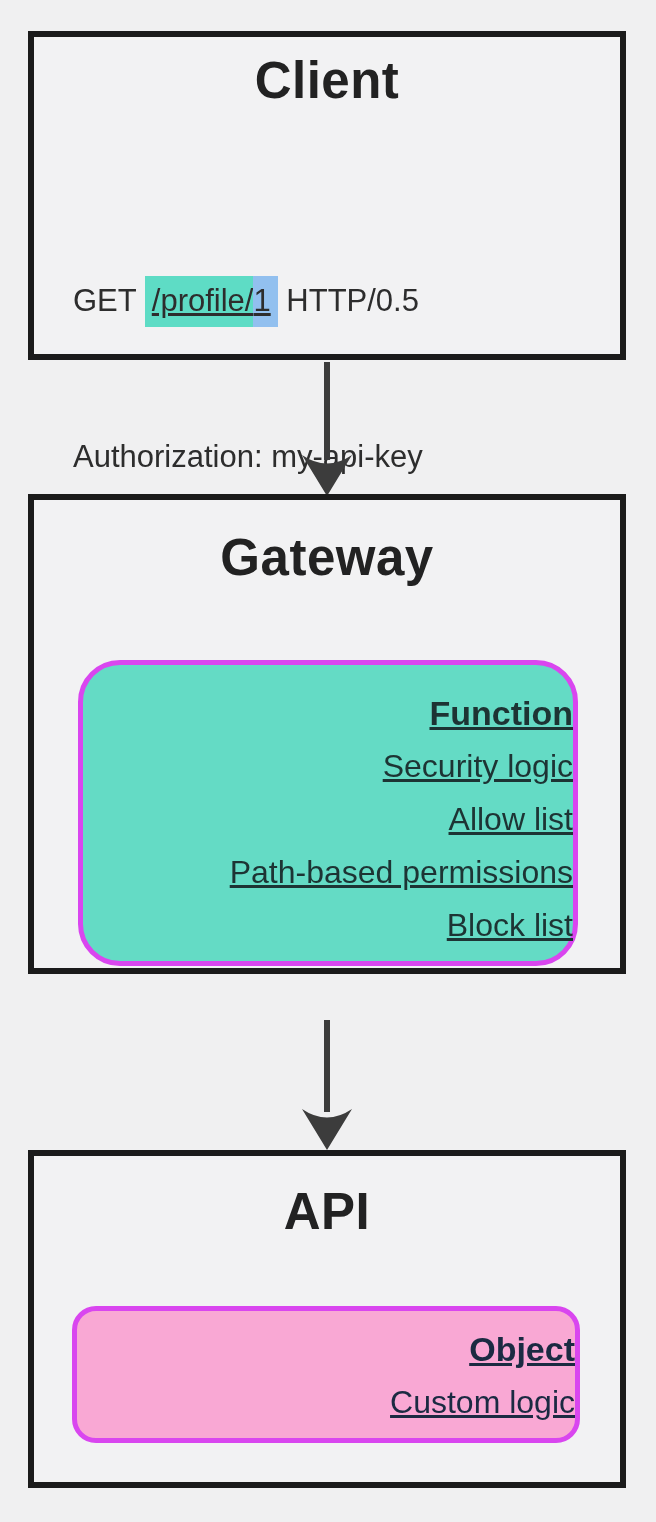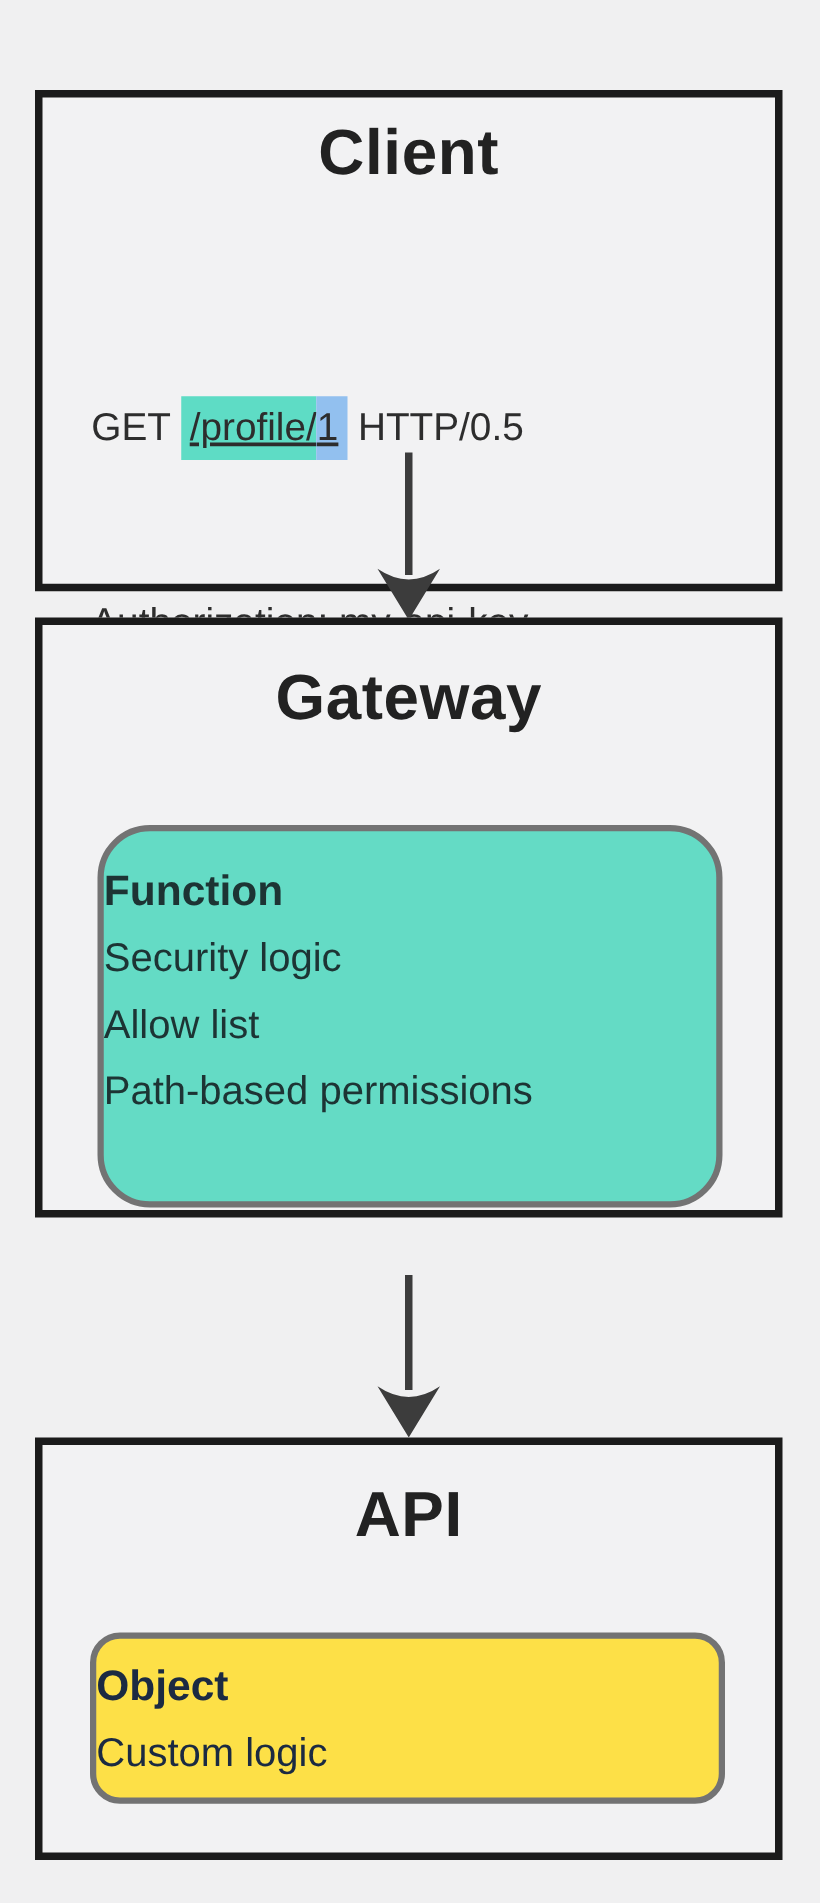--- a/index.html
+++ b/index.html
@@ -11,21 +11,21 @@
   }
   .canvas{position:relative;width:656px;height:1522px;background:#f0f0f1;overflow:hidden;}
 
   
   .outer-box{
     position:absolute;left:28px;width:598px;
     box-sizing:border-box;
     border:6px solid #1b1b1b;
     background:#f2f2f3;
   }
-  .box-client{top:31px;height:401px;margin-top:41px;}
+  .box-client{top:31px;height:329px;}
   .box-gateway{top:494px;height:480px;}
   .box-api{top:1150px;height:338px;}
 
   .box-title{
     text-align:center;
     font-size:51px;
     font-weight:800;
     color:#222222;
     line-height:1.18;
     letter-spacing:0.5px;
@@ -42,34 +42,35 @@
     white-space:pre;
   }
   .hl{padding-top:7px;padding-bottom:9px;text-decoration:underline;}
   .hl-teal{background:#5edcc5;padding-left:7px;}
   .hl-blue{background:#92c0ef;padding-right:7px;}
 
   
   .inner-box{
     position:absolute;
     box-sizing:border-box;
-    border:5px solid #737373;
-    text-align:left;
+    border:5px solid #d946ef;
+    text-align:right;
+    text-decoration:underline;
   }
   .function-box{
     left:44px;top:160px;width:500px;height:306px;
     border-radius:42px;
     background:#64dbc5;
     color:#1d3434;
     padding-top:22px;
   }
   .object-box{
     left:38px;top:150px;width:508px;height:137px;
     border-radius:24px;
-    background:#fde047;
+    background:#f9a8d4;
     color:#1b2a42;
     padding-top:12px;
   }
   .inner-title{font-size:34px;font-weight:800;line-height:53px;}
   .inner-list{list-style:none;margin:0;padding:0;font-size:32px;line-height:53px;}
 
   
   .arrow-shaft{
     position:absolute;width:6px;background:#3c3c3c;
   }
@@ -98,20 +99,21 @@
   </svg>
 
   <div class="outer-box box-gateway">
     <div class="box-title">Gateway</div>
     <div class="inner-box function-box">
       <div class="inner-title">Function</div>
       <ul class="inner-list">
         <li>Security logic</li>
         <li>Allow list</li>
         <li>Path-based permissions</li>
+        <li>Block list</li>
       </ul>
     </div>
   </div>
 
   <div class="arrow-shaft shaft-2"></div>
   <svg class="arrow-head head-2" viewBox="0 0 52 44">
     <path d="M26 44 L1 3 Q26 20 51 3 Z" fill="#3c3c3c"></path>
   </svg>
 
   <div class="outer-box box-api">

